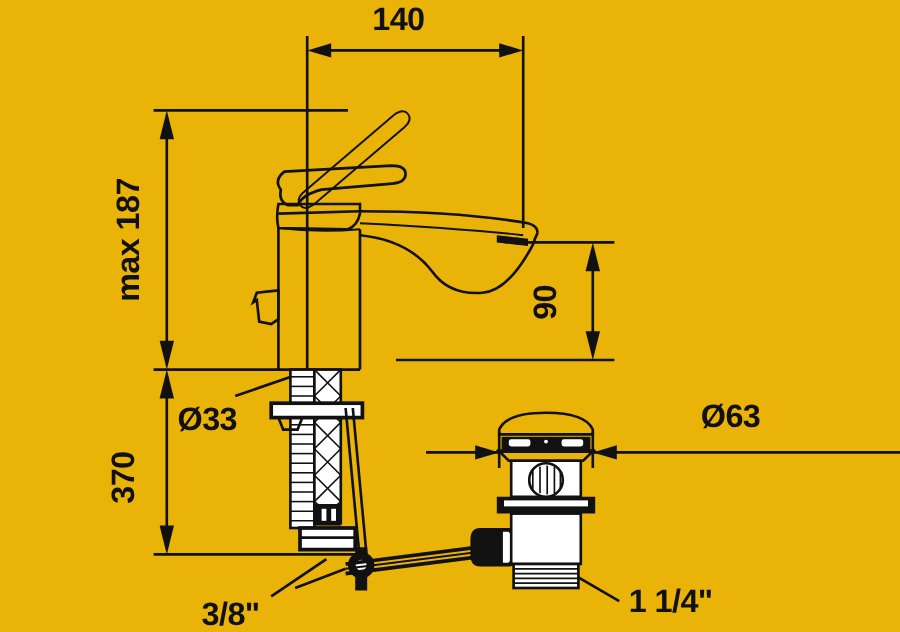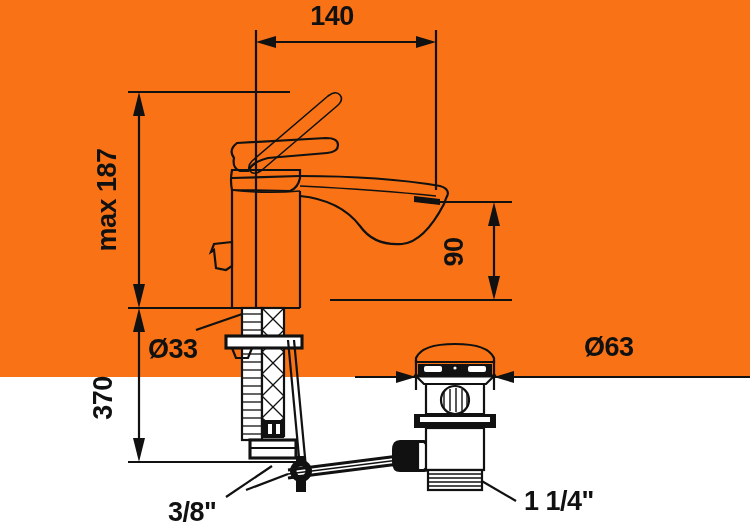--- a/index.html
+++ b/index.html
@@ -1,18 +1,18 @@
 <!DOCTYPE html>
 <html><head>
 <meta charset="utf-8">
 <style>
   html,body{margin:0;padding:0;background:#ffffff;}
   body{width:750px;height:527px;overflow:hidden;
        font-family:"Liberation Sans","DejaVu Sans",sans-serif;}
-  #stage{position:relative;width:750px;height:377px;background:#f97316;}
+  #stage{position:relative;width:750px;height:527px;background:#eab308;}
   svg#dwg{position:absolute;left:0;top:0;width:750px;height:527px;display:block;}
   .dimtext{font-family:"Liberation Sans","DejaVu Sans",sans-serif;
            font-weight:bold;fill:#111111;font-size:27px;letter-spacing:-0.5px;}
   .vtext{font-family:"Liberation Sans","DejaVu Sans",sans-serif;
          font-weight:bold;fill:#111111;font-size:27px;letter-spacing:-0.5px;}
   .ln{stroke:#111111;fill:none;stroke-linecap:butt;}
   .thin{stroke-width:1.6;}
   .med{stroke-width:2.2;}
   .thick{stroke-width:3.1;}
   .fillblk{fill:#111111;stroke:none;}

